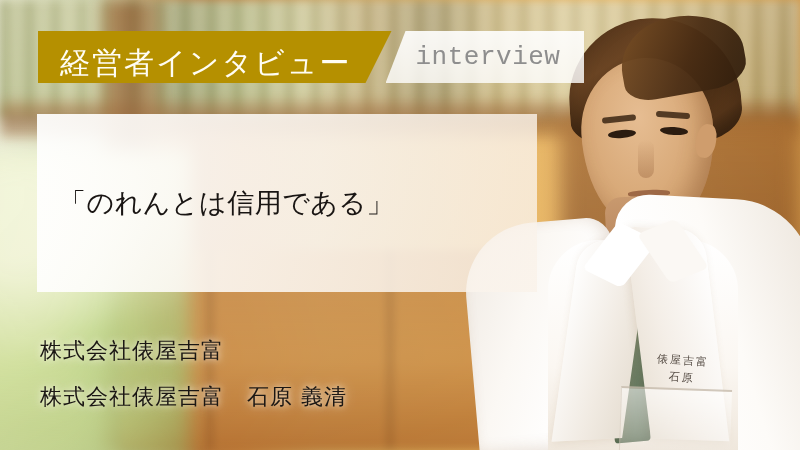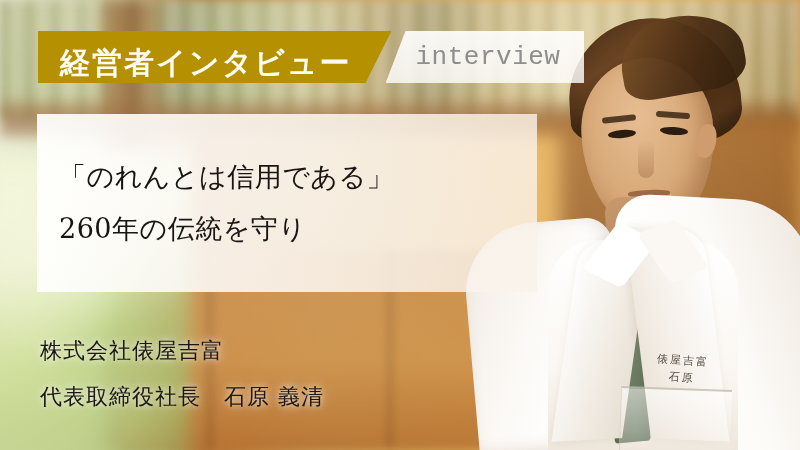--- a/index.html
+++ b/index.html
@@ -238,21 +238,20 @@
   .mouth { left: 158px; top: 190px; width: 42px; height: 7px; background:#8a5336; border-radius:40%; transform: rotate(-2deg); opacity:.75;}
 
   
   .banner { position: absolute; left: 38px; top: 31px; height: 52px; display: flex; align-items: stretch; }
   .banner-gold {
     position: relative;
     background: var(--gold, #b59000);
     padding: 12px 40px 0 22px;
     display: flex; align-items: center;
     clip-path: polygon(0 0, 100% 0, calc(100% - 26px) 100%, 0 100%);
-    font-weight: bold;
   }
   .banner-gold .jp {
     color: #fffdf4;
     font-size: 30px;
     letter-spacing: 2px;
     line-height: 1;
     font-family: "DejaVu Serif", "Liberation Serif", serif;
     white-space: nowrap;
   }
   .banner-en {
@@ -349,21 +348,20 @@
     <div class="banner-gold" style="background: rgb(181, 144, 0);">
       <span class="jp">経営者インタビュー</span>
     </div>
     <div class="banner-en">
       <span class="en" style="color: rgb(142, 142, 142);">interview</span>
     </div>
   </div>
 
   <div class="title-card">
     <div class="title-line">「のれんとは信用である」</div>
-    <div class="title-line">260年の伝統を守り</div>
   </div>
 
   <div class="byline">
     <div class="byline-line">株式会社俵屋吉富</div>
-    <div class="byline-line">代表取締役社長　石原 義清</div>
+    <div class="byline-line">株式会社俵屋吉富　石原 義清</div>
   </div>
 
 </div>
 
 </body></html>

